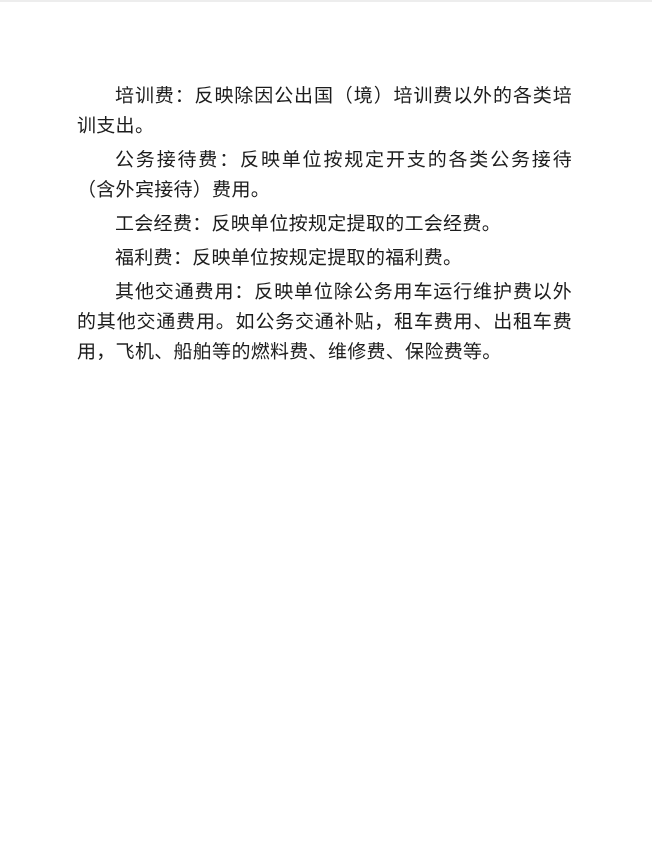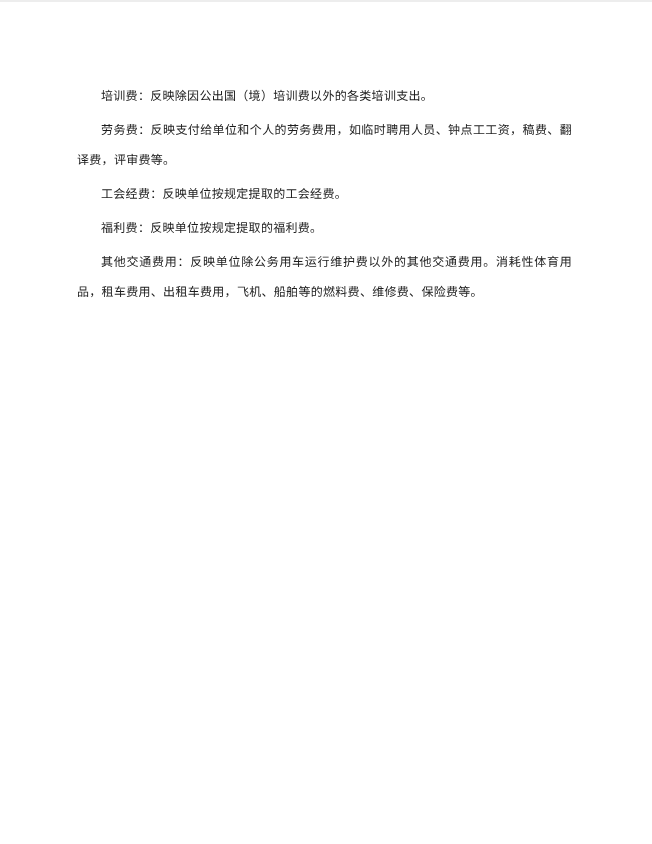--- a/index.html
+++ b/index.html
@@ -24,35 +24,35 @@
   .top-edge {
     position: absolute;
     top: 0;
     left: 0;
     width: 652px;
     height: 2px;
     background: #ededed;
   }
   .doc-body p {
     margin: 0 0 4px 0;
-    font-size: 12px;
+    font-size: 19px;
     line-height: 30px;
     color: #1c1c1c;
     text-align: justify;
     text-justify: inter-ideograph;
     text-indent: 2em;
     letter-spacing: 0.3px;
     word-break: break-all;
   }
 </style>
 </head>
 <body>
 
 <div class="page">
   <div class="top-edge"></div>
   <div class="doc-body">
     <p>培训费：反映除因公出国（境）培训费以外的各类培训支出。</p>
-    <p>劳务费：反映支付给单位和个人的劳务费用，如临时聘用人员、钟点工工资，稿费、翻译费，评审费等。</p>
+    <p>公务接待费：反映单位按规定开支的各类公务接待（含外宾接待）费用。</p>
     <p>工会经费：反映单位按规定提取的工会经费。</p>
     <p>福利费：反映单位按规定提取的福利费。</p>
-    <p>其他交通费用：反映单位除公务用车运行维护费以外的其他交通费用。消耗性体育用品，租车费用、出租车费用，飞机、船舶等的燃料费、维修费、保险费等。</p>
+    <p>其他交通费用：反映单位除公务用车运行维护费以外的其他交通费用。如公务交通补贴，租车费用、出租车费用，飞机、船舶等的燃料费、维修费、保险费等。</p>
   </div>
 </div>
 
 </body></html>

